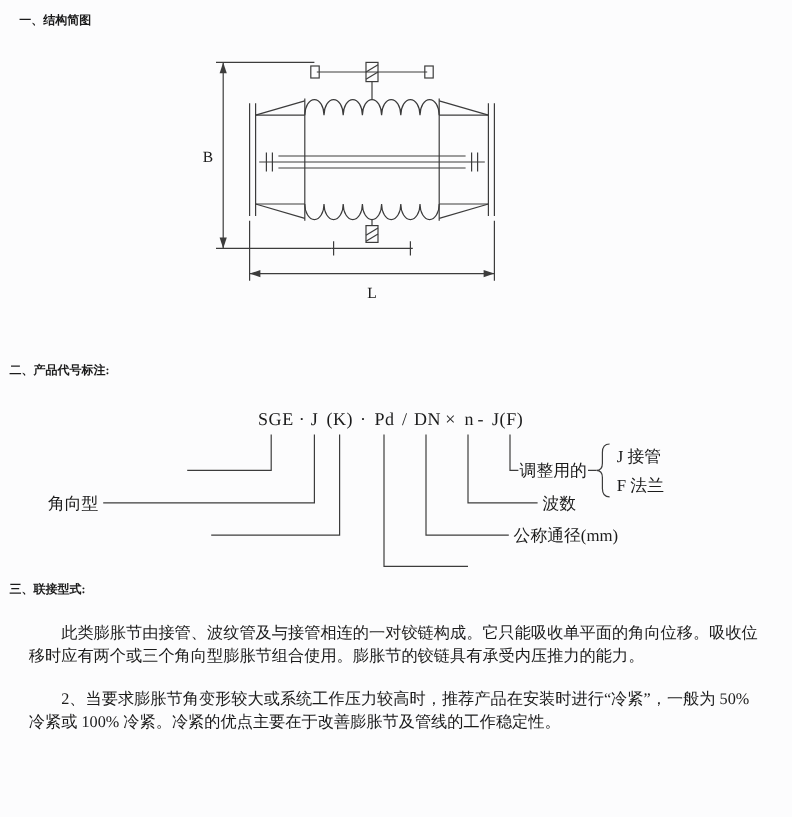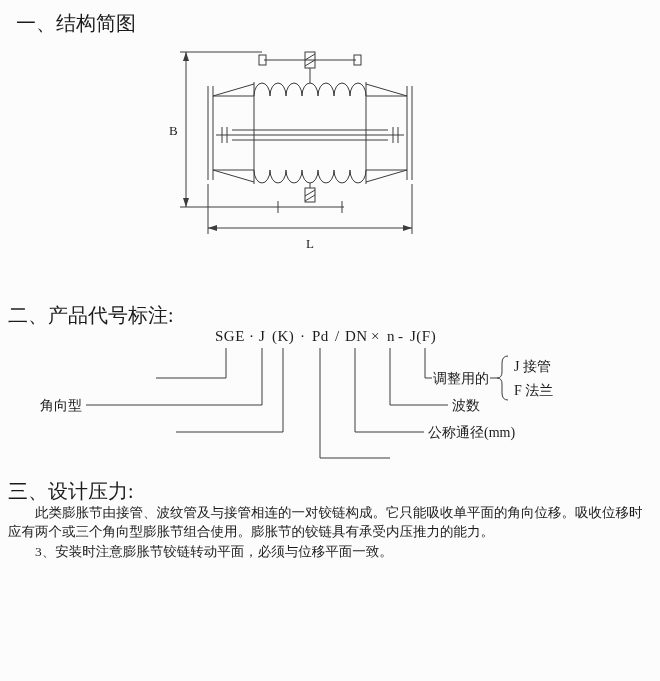--- a/index.html
+++ b/index.html
@@ -4,33 +4,33 @@
 <style>
   *{margin:0;padding:0;box-sizing:border-box}
   html,body{width:660px;height:681px}
   body{
     position:relative;
     background:#fcfcfd;
     color:#1b1b1b;
     font-family:"Liberation Serif","DejaVu Serif",serif;
     overflow:hidden;
   }
-  .h{font-weight:normal;font-size:20px;white-space:nowrap}
+  .h{font-weight:bold;font-size:10px;white-space:nowrap}
   #s1h{position:absolute;top:10px;left:16px}
   #s2h{position:absolute;top:302px;left:8px}
 
   
   .drawing{position:absolute;top:38px;left:158px}
   .drawing line,.drawing path{stroke:#3c3c3c;stroke-width:1;fill:none}
   .drawing rect{stroke:#3c3c3c;stroke-width:1;fill:none}
   .drawing polygon{fill:#3c3c3c;stroke:none}
   .drawing text{fill:#1b1b1b;font-size:13px;font-family:"Liberation Serif","DejaVu Serif",serif}
 
   
-  .code-area{position:absolute;top:326px;left:0;width:660px;height:152px;font-size:14px}
+  .code-area{position:absolute;top:340px;left:0;width:660px;height:152px;font-size:14px}
   .code-area .leaders{position:absolute;top:0;left:0}
   .code-area .leaders path{stroke:#3c3c3c;stroke-width:1;fill:none}
   .formula span{position:absolute;top:2px;font-size:15px;white-space:nowrap;letter-spacing:.5px}
   .formula span:nth-child(1){left:215px}
   .formula span:nth-child(2){left:249px}
   .formula span:nth-child(3){left:259px}
   .formula span:nth-child(4){left:272px}
   .formula span:nth-child(5){left:300px}
   .formula span:nth-child(6){left:312px}
   .formula span:nth-child(7){left:335px}
@@ -46,21 +46,21 @@
   .l-pressure{left:394px;top:124px}
   .l-diameter{left:428px;top:98px}
   .l-waves{left:452px;top:71px}
   .l-connection{left:433px;top:44px}
   .l-optj{left:514px;top:32px}
   .l-optf{left:514px;top:56px}
 
   
   .textblock{position:absolute;top:480px;left:8px;width:646px;font-size:13.5px;line-height:19.5px}
   .textblock .h{margin-top:2px;margin-bottom:1px}
-  .indent{text-indent:2em;margin:0}
+  .indent{text-indent:2em;margin:16px}
 </style>
 </head>
 <body>
 
 <h2 id="s1h" class="h">一、结构简图</h2>
 
 <svg class="drawing" width="304" height="220" viewBox="0 0 304 220">
   <g>
     <line x1="50" y1="48" x2="50" y2="142"></line>
     <line x1="55" y1="48" x2="55" y2="142"></line>
@@ -160,16 +160,16 @@
 
   <span class="lbl l-angular">角向型</span>
   <span class="lbl l-diameter">公称通径(mm)</span>
   <span class="lbl l-waves">波数</span>
   <span class="lbl l-connection">调整用的</span>
   <span class="lbl l-optj">J 接管</span>
   <span class="lbl l-optf">F 法兰</span>
 </div>
 
 <div class="textblock">
-  <p class="h">三、设计压力:</p>
+  <p class="h">三、联接型式:</p>
   <p class="indent">此类膨胀节由接管、波纹管及与接管相连的一对铰链构成。它只能吸收单平面的角向位移。吸收位移时应有两个或三个角向型膨胀节组合使用。膨胀节的铰链具有承受内压推力的能力。</p>
-  <p class="indent">3、安装时注意膨胀节铰链转动平面，必须与位移平面一致。</p>
+  <p class="indent">2、当要求膨胀节角变形较大或系统工作压力较高时，推荐产品在安装时进行“冷紧”，一般为 50% 冷紧或 100% 冷紧。冷紧的优点主要在于改善膨胀节及管线的工作稳定性。</p>
 </div>
 
 </body></html>

